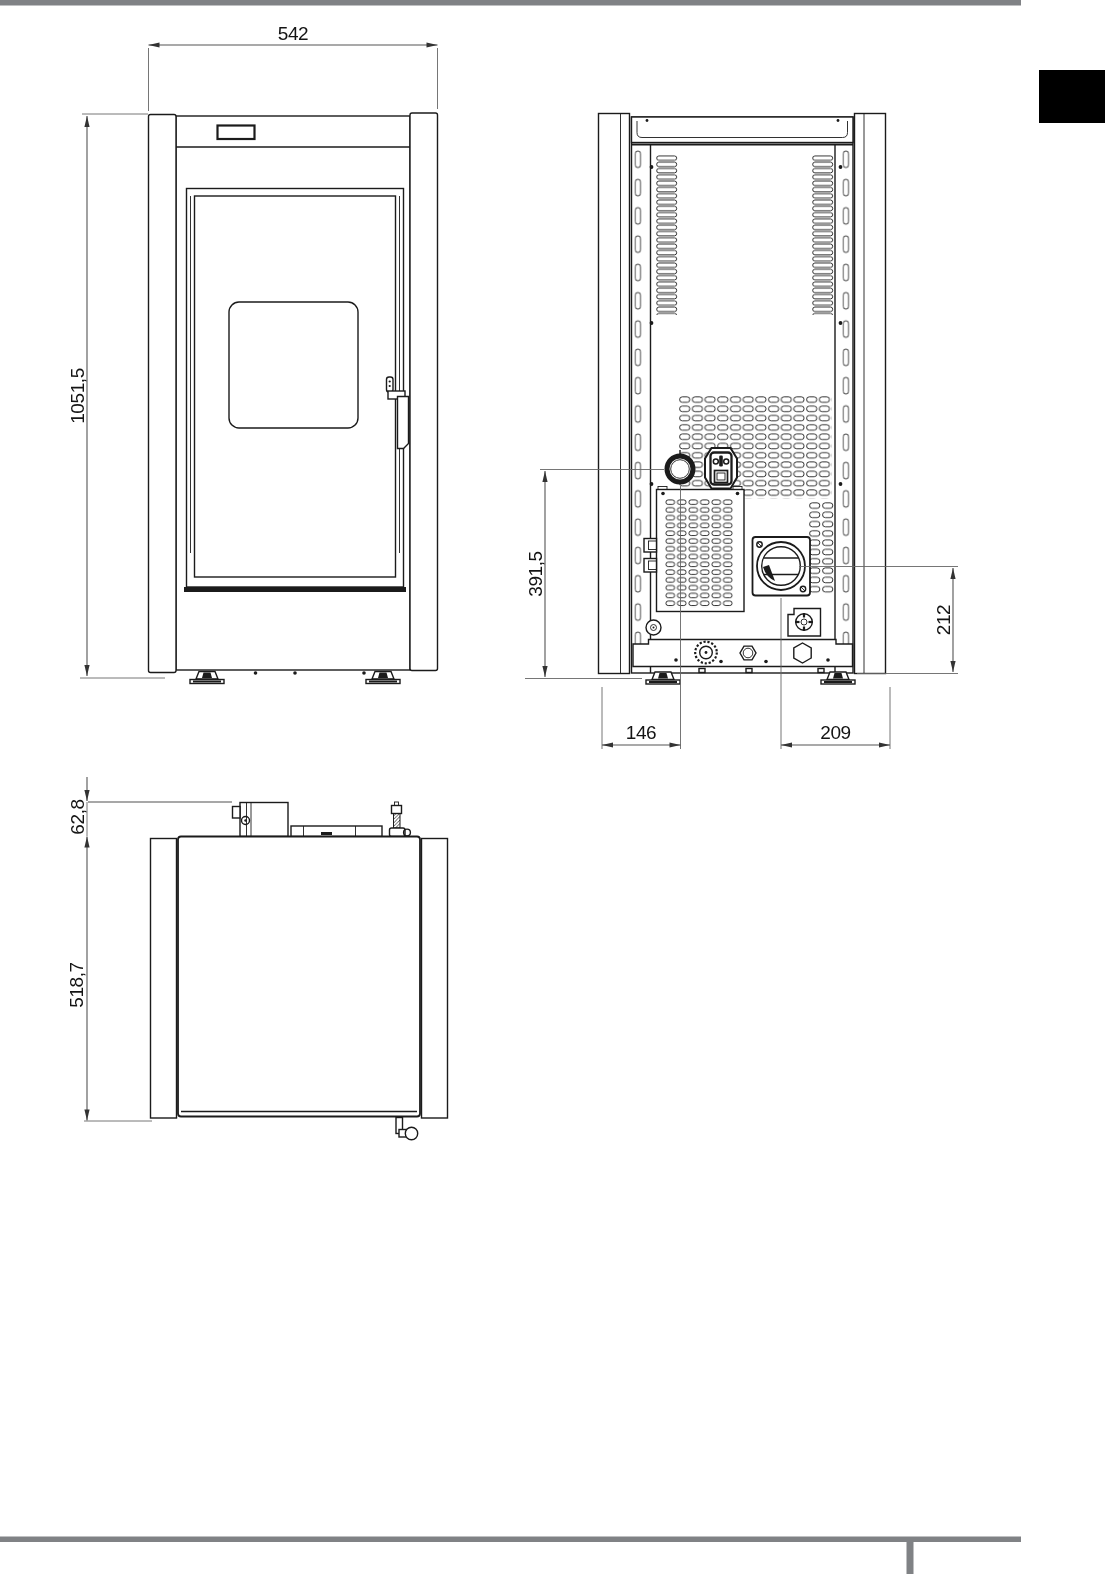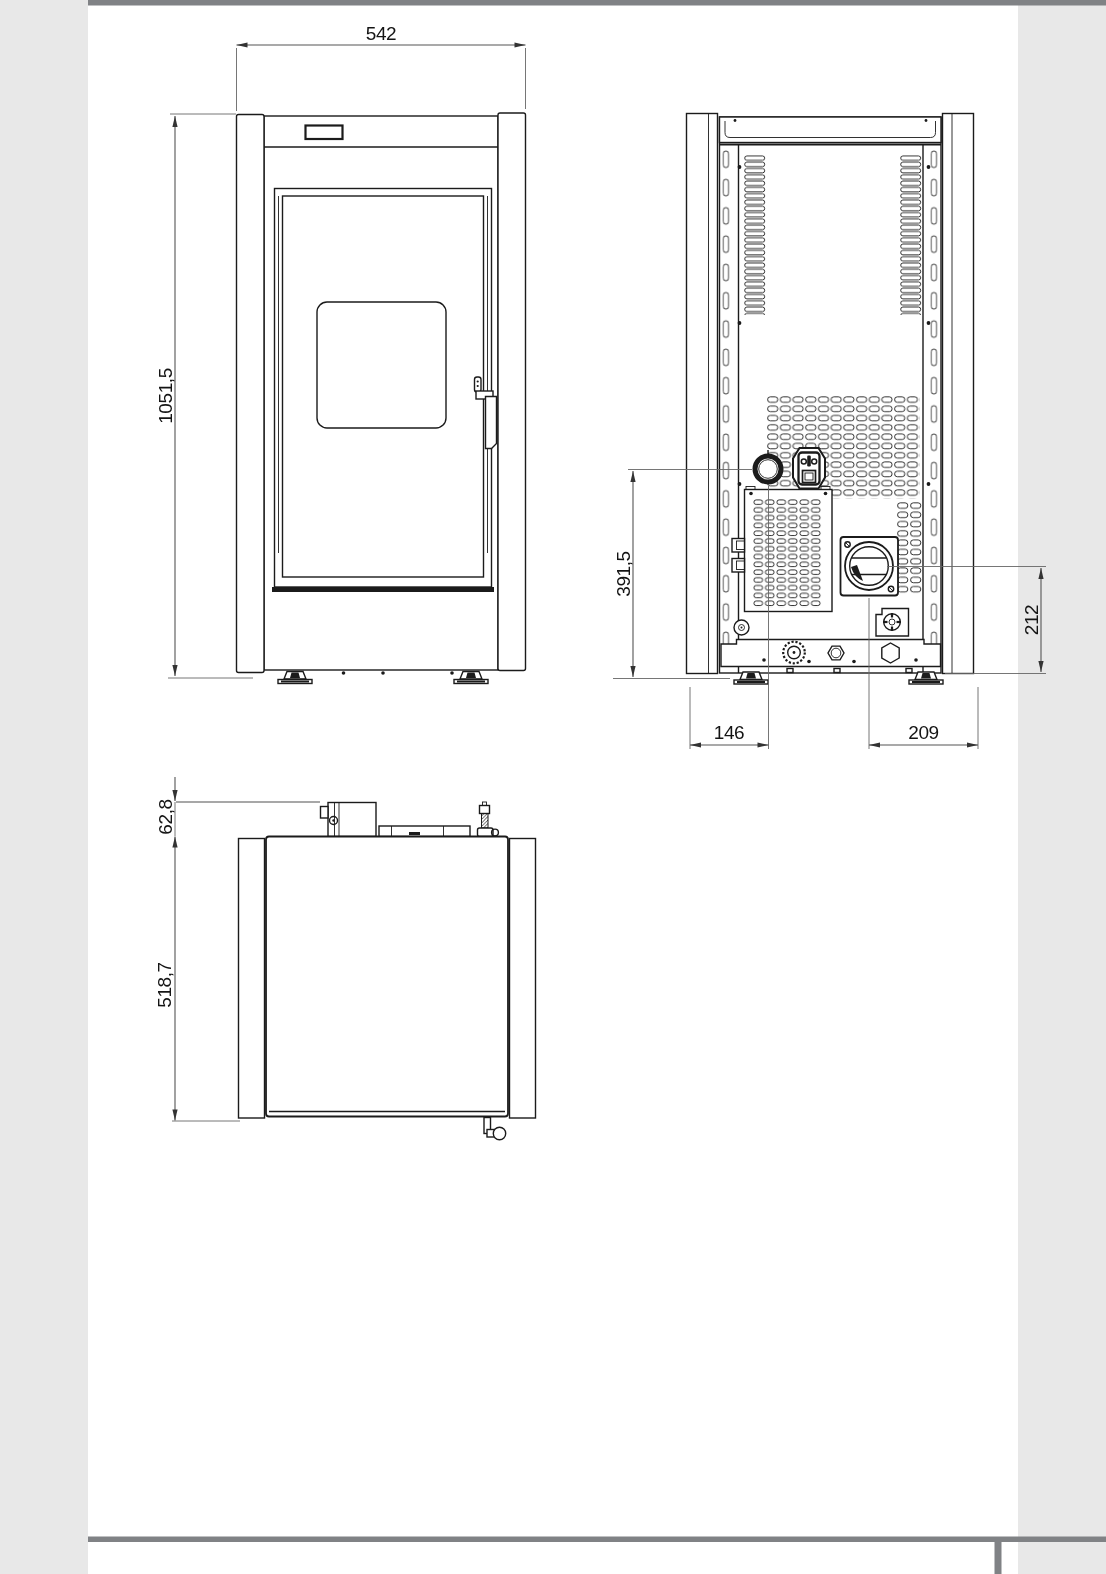--- a/index.html
+++ b/index.html
@@ -1,16 +1,16 @@
 <!DOCTYPE html>
 <html><head>
 <meta charset="utf-8">
 <style>
   html,body{margin:0;padding:0;background:#e8e8e8;}
-  #page{width:930px;height:1574px;background:#fff;position:relative;margin:0 auto;
+  #page{width:1106px;height:1574px;background:#fff;position:relative;margin:0 auto;
         font-family:"Liberation Sans",sans-serif;}
   svg{display:block}
   .ln  {stroke:#1b1b1b;stroke-width:1.4;fill:none}
   .lnf {stroke:#1b1b1b;stroke-width:1.4;fill:#fff}
   .ln2 {stroke:#1b1b1b;stroke-width:1.8;fill:none}
   .ln2f{stroke:#1b1b1b;stroke-width:1.8;fill:#fff}
   .thin{stroke:#1b1b1b;stroke-width:0.9;fill:none}
   .dk  {fill:#1b1b1b;stroke:none}
   .dm  {stroke:#555;stroke-width:1.1;fill:none;marker-start:url(#ar);marker-end:url(#ar)}
   .dm1 {stroke:#555;stroke-width:1.1;fill:none;marker-end:url(#ar)}

